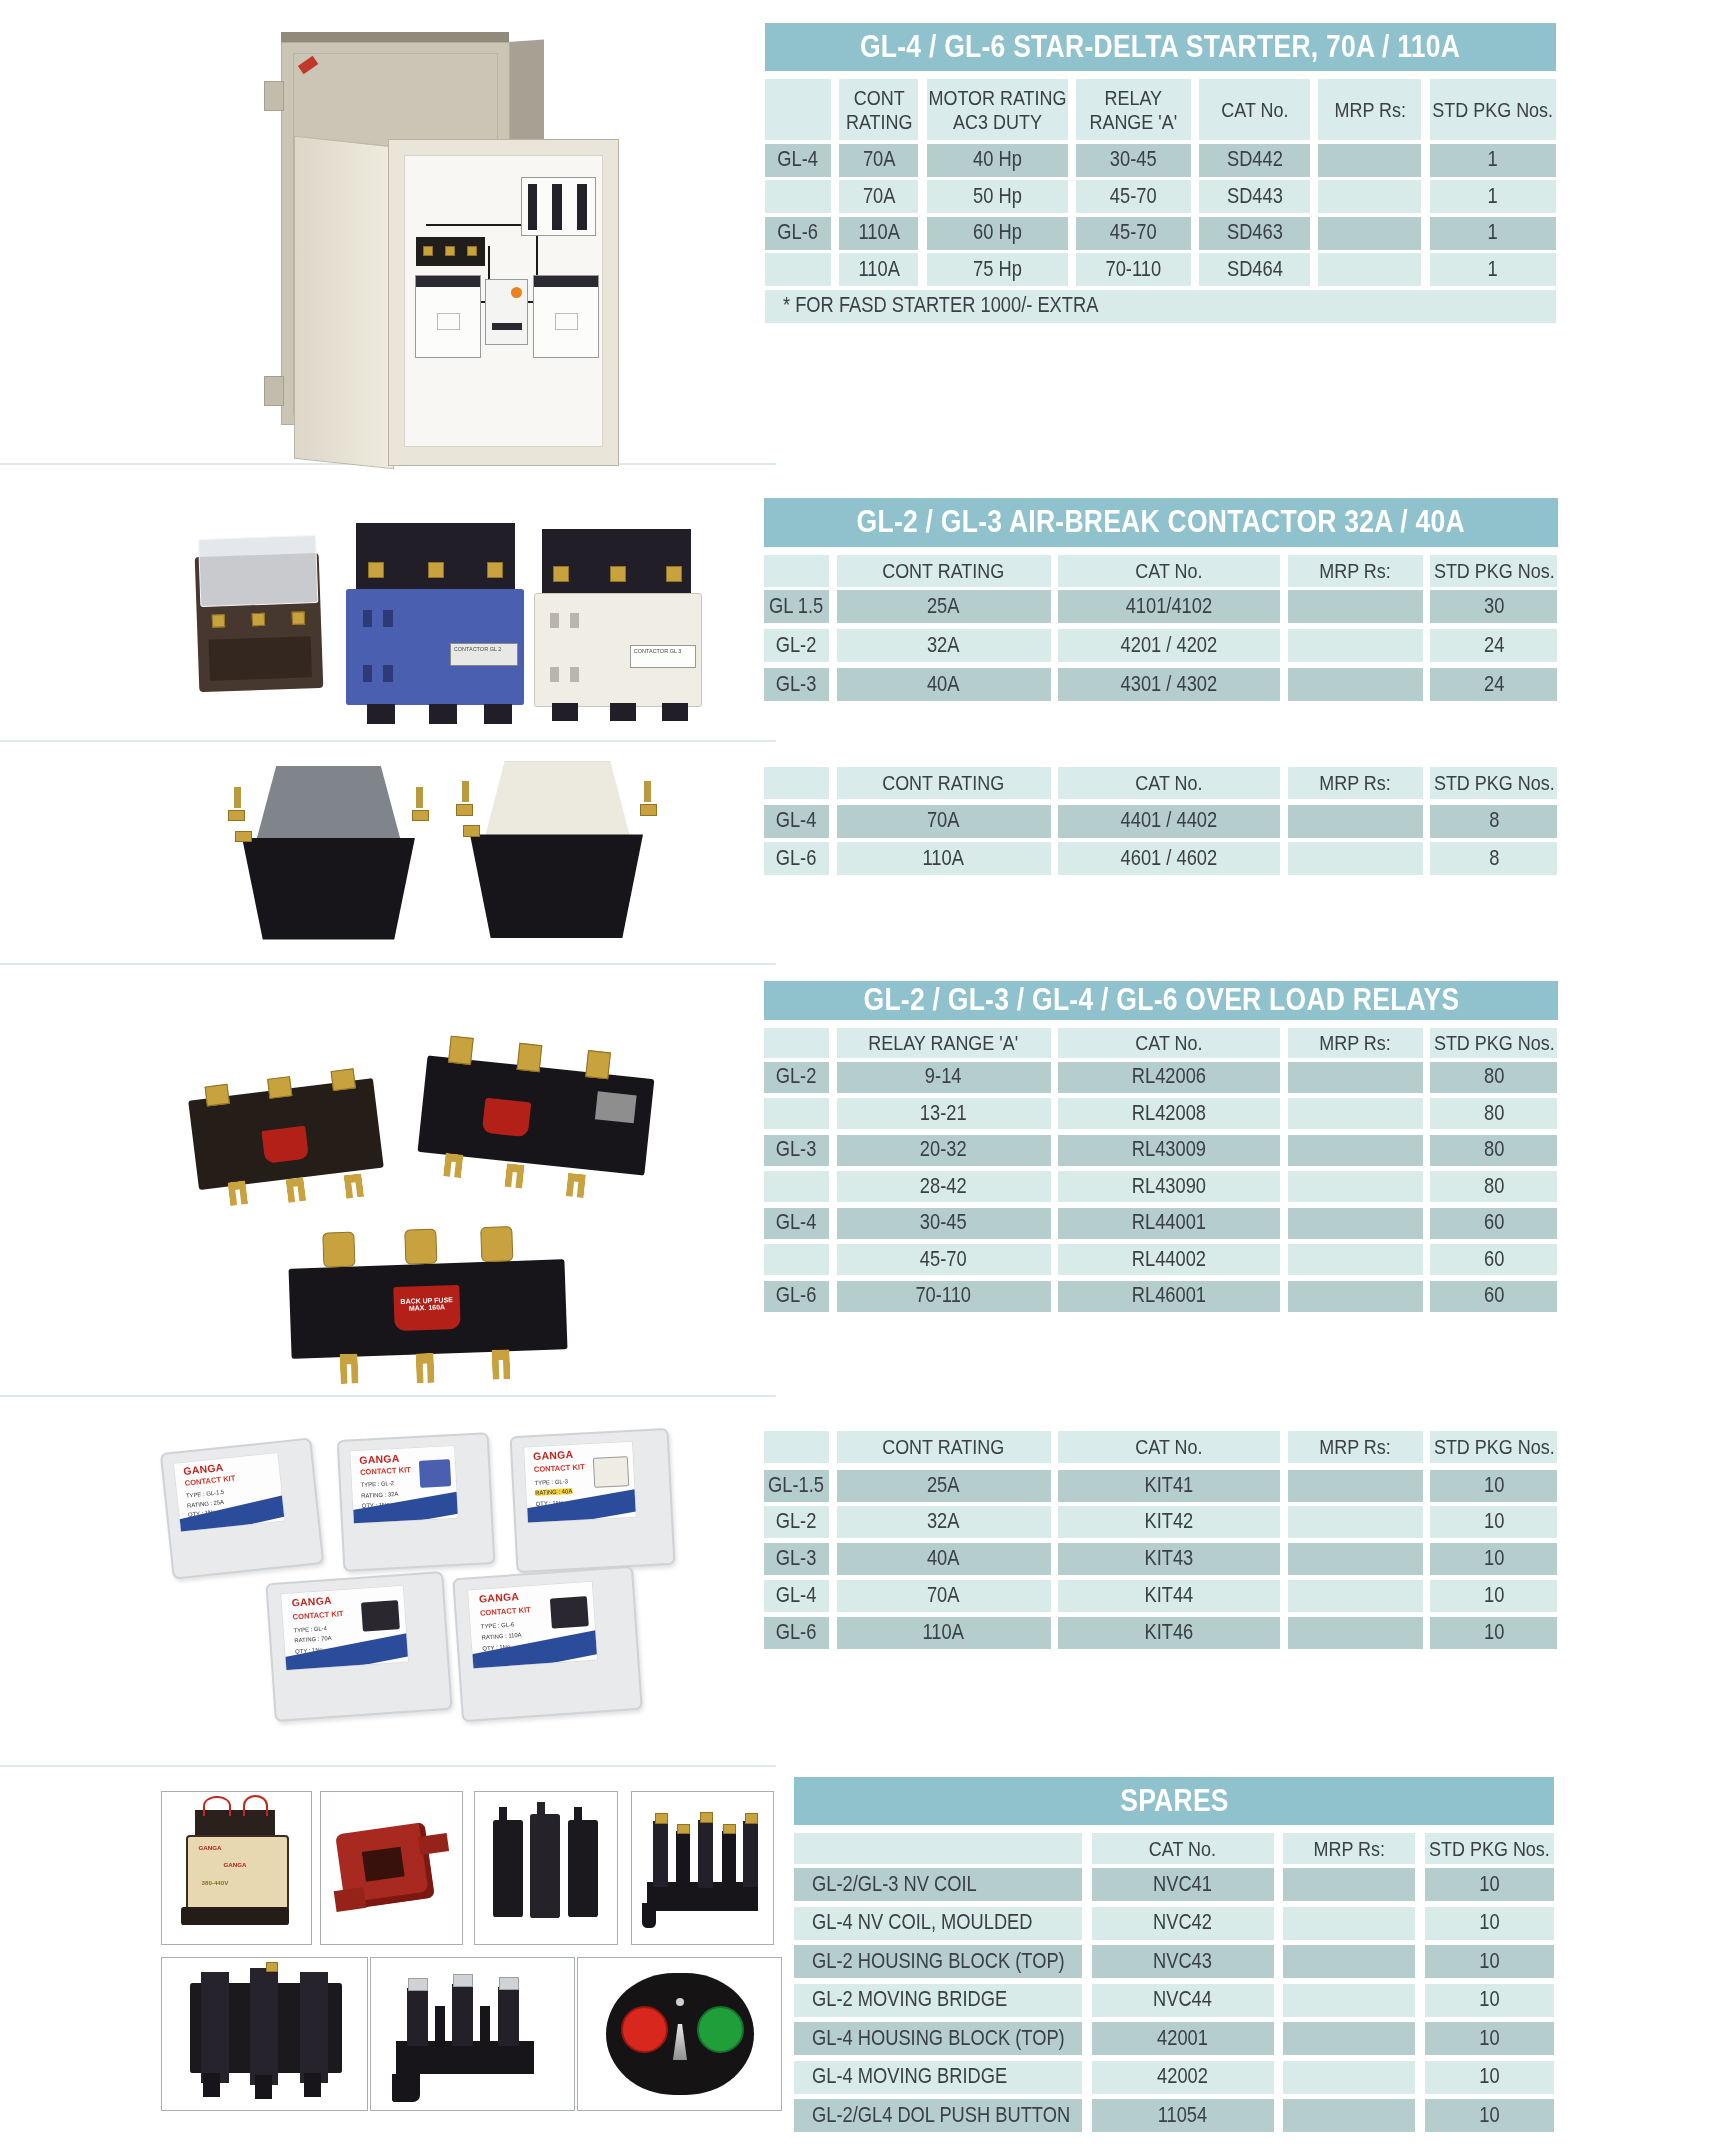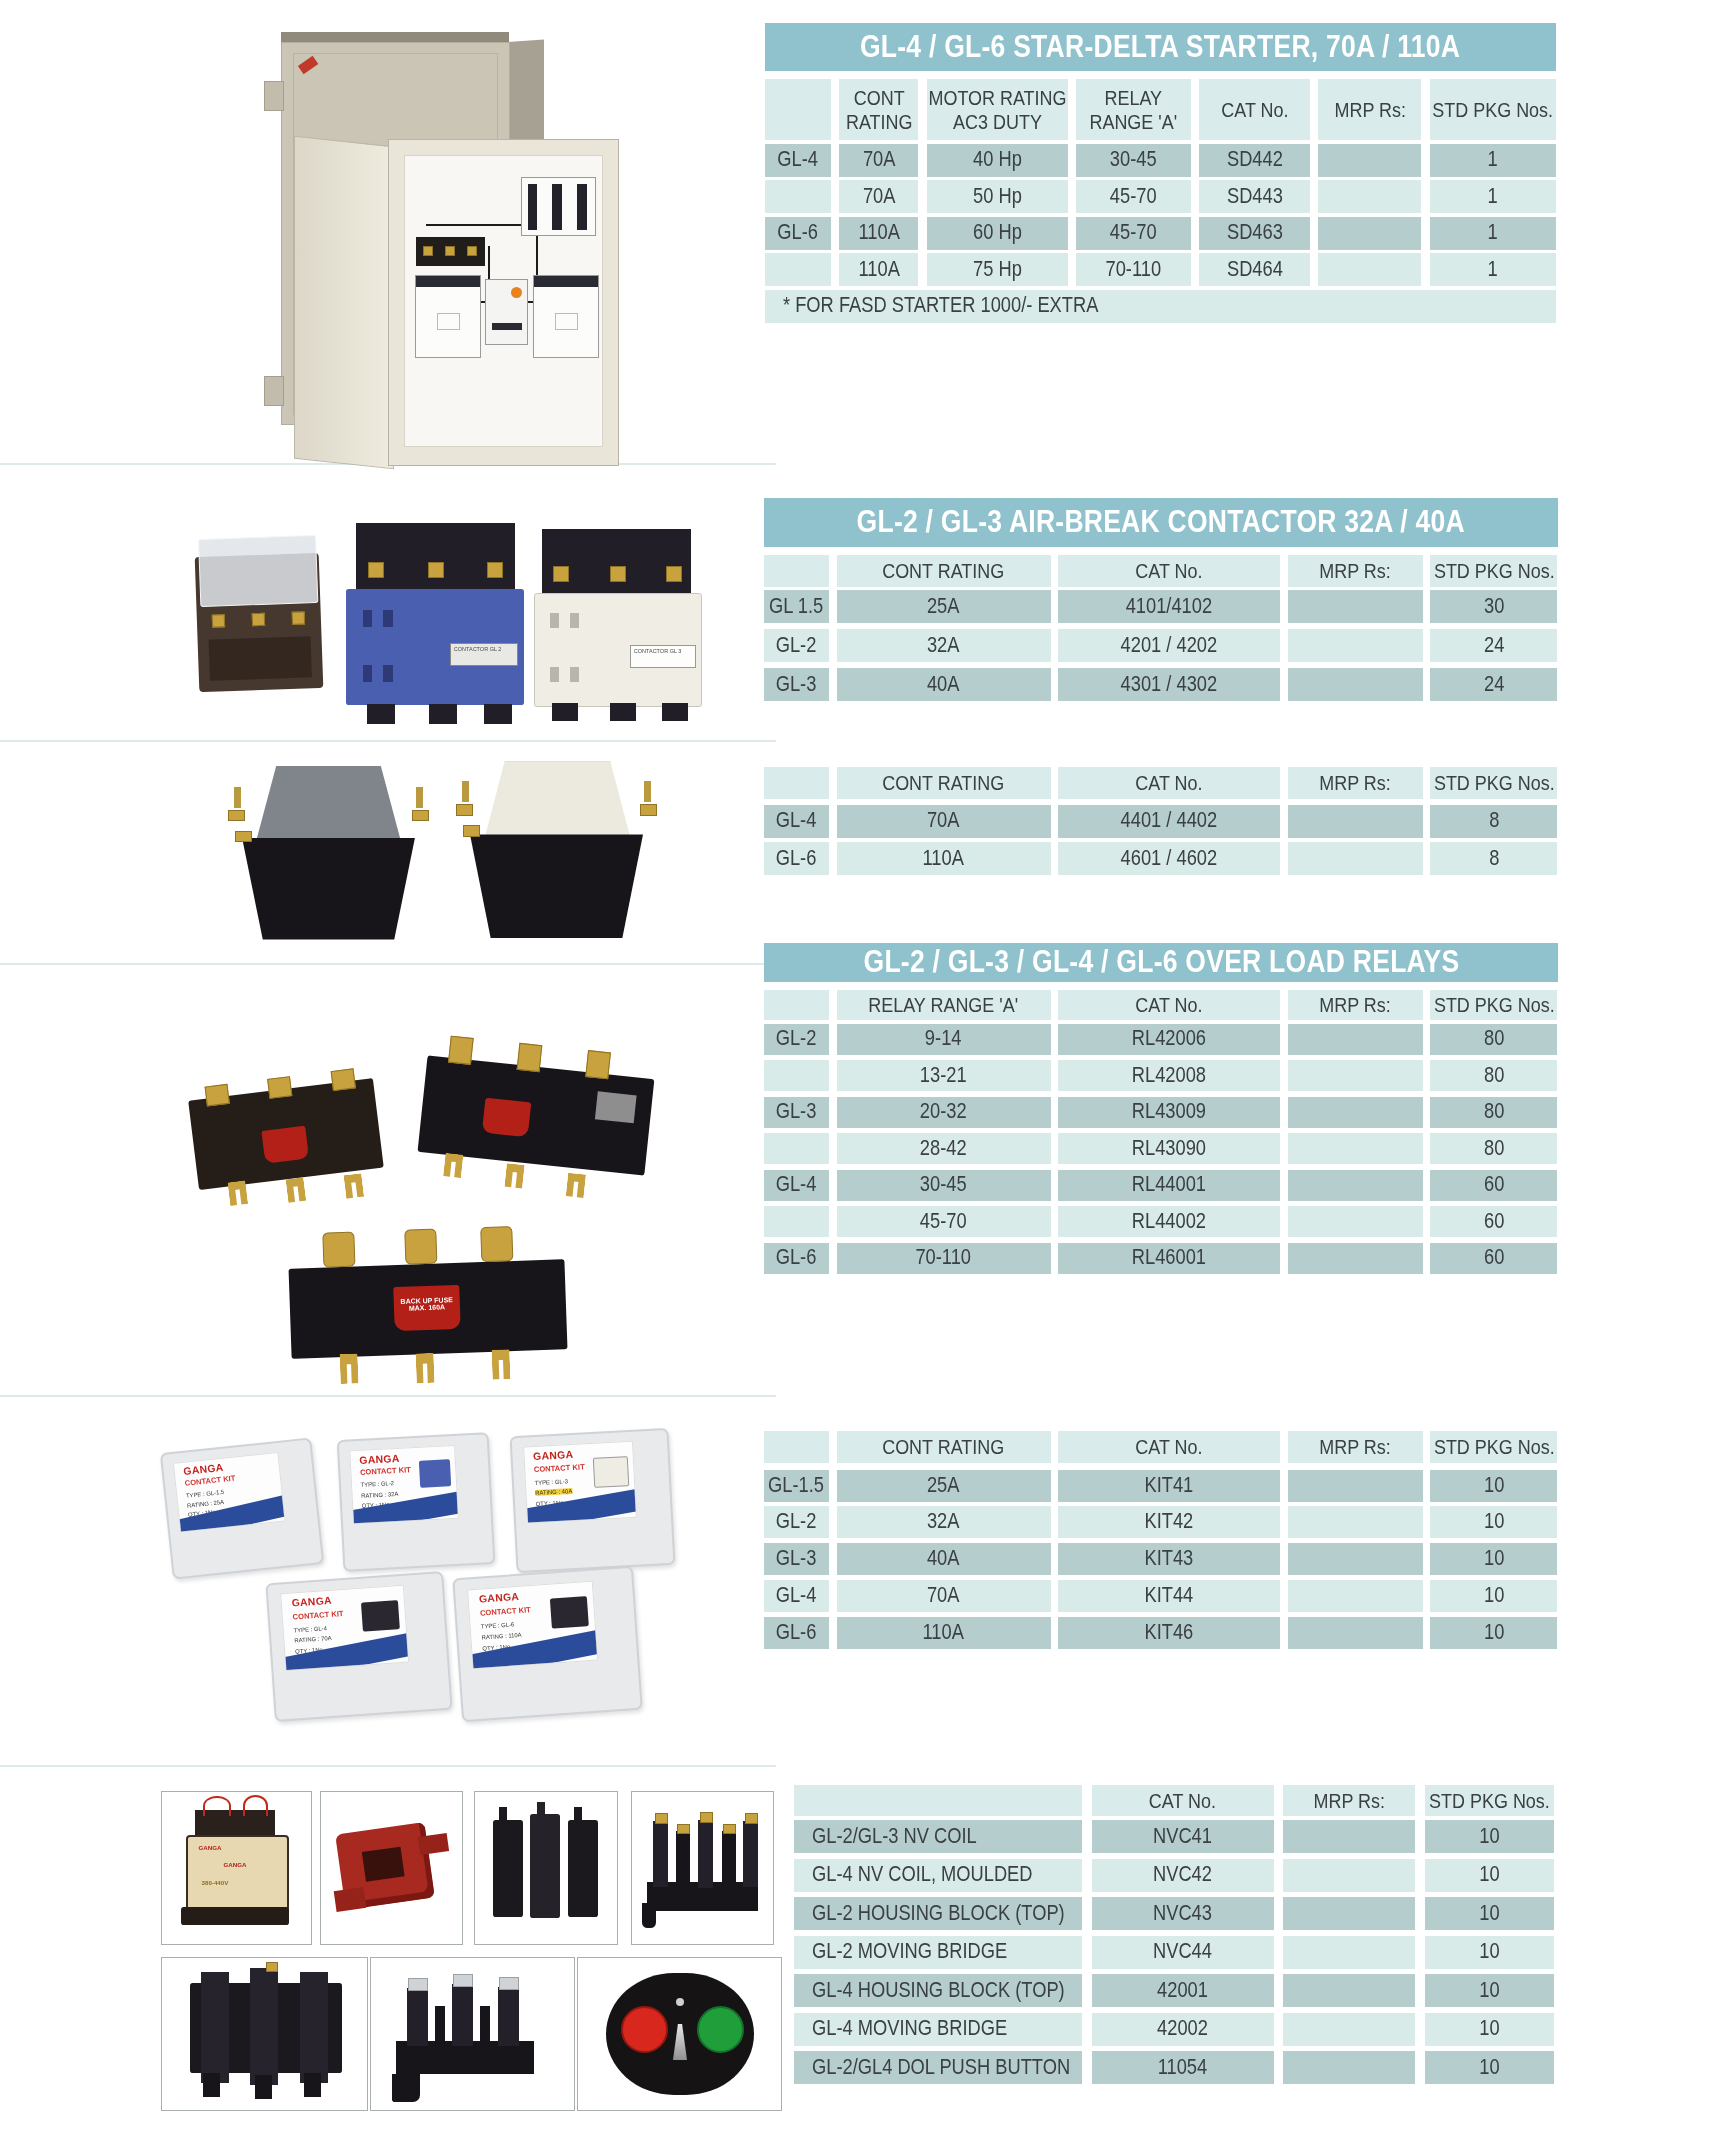--- a/index.html
+++ b/index.html
@@ -618,21 +618,21 @@
         </div>
         <div class="cell">
           <span class="ct"></span>
         </div>
         <div class="cell">
           <span class="ct">8</span>
         </div>
       </div>
     </div>
 
-  <div class="cat-table" style="left:764px;top:943px;width:794px;--th:39px;--hh:30px;--rh:31px;--g1:7.6px;--g2:4.1px;--g3:5.5px">
+  <div class="cat-table" style="left:764px;top:981px;width:794px;--th:39px;--hh:30px;--rh:31px;--g1:7.6px;--g2:4.1px;--g3:5.5px">
     <div class="t-title">
         <span class="ct">GL-2 / GL-3 / GL-4 / GL-6 OVER LOAD RELAYS</span>
       </div>
     <div class="t-grid t-head cols5">
         <div class="cell">
           <span class="ct"></span>
         </div>
         <div class="cell">
           <span class="ct">RELAY RANGE 'A'</span>
         </div>
@@ -866,20 +866,23 @@
         <div class="cell">
           <span class="ct"></span>
         </div>
         <div class="cell">
           <span class="ct">10</span>
         </div>
       </div>
     </div>
 
   <div class="cat-table" style="left:794px;top:1777px;width:760px;--th:48px;--hh:31px;--rh:33px;--g1:8.3px;--g2:4.1px;--g3:5.5px">
+    <div class="t-title">
+        <span class="ct">SPARES</span>
+      </div>
     <div class="t-grid t-head cols4">
         <div class="cell">
           <span class="ct"></span>
         </div>
         <div class="cell">
           <span class="ct">CAT No.</span>
         </div>
         <div class="cell">
           <span class="ct">MRP Rs:</span>
         </div>

